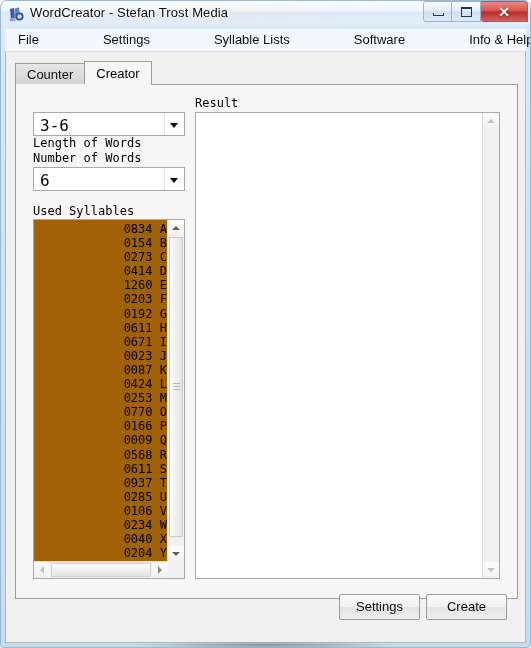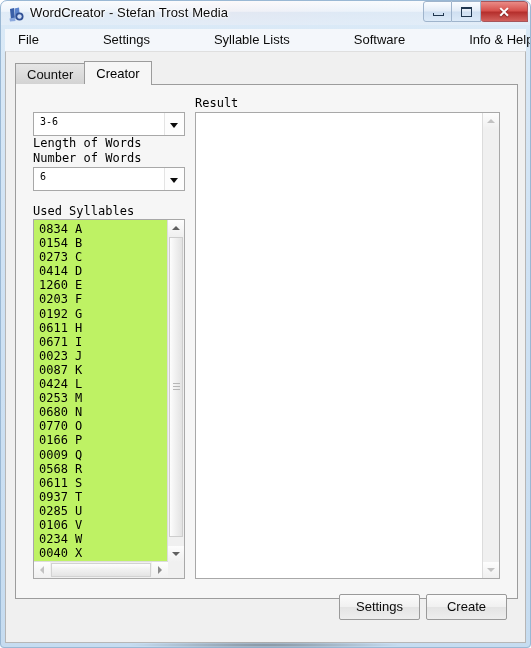--- a/index.html
+++ b/index.html
@@ -222,21 +222,21 @@
     box-sizing: border-box;
     height: 24px;
     background: #ffffff;
     border: 1px solid #a8a8a8;
   }
   .combo-value {
     position: absolute;
     left: 6px;
     top: 3px;
     font-family: "DejaVu Sans Mono", "Liberation Mono", monospace;
-    font-size: 10px;
+    font-size: 16px;
     color: #000;
   }
   .combo-arrowbox {
     position: absolute;
     right: 0; top: 0;
     width: 19px;
     height: 100%;
     background: #fdfdfd;
     border-left: 1px solid #e4e4e4;
   }
@@ -246,23 +246,24 @@
     width: 0; height: 0;
     border-left: 4px solid transparent;
     border-right: 4px solid transparent;
     border-top: 5px solid #0b0b0b;
   }
 
   
   .listbox {
     position: absolute;
     box-sizing: border-box;
-    background: #bef264;
+    background: #a16207;
     border: 1px solid #a8a8a8;
     overflow: hidden;
+    text-align: right;
   }
   .list-items {
     position: absolute;
     left: 0; top: 2px;
     right: 17px;
     font-family: "DejaVu Sans Mono", "Liberation Mono", monospace;
     font-size: 12px;
     color: #000;
     line-height: 14.1px;
   }
@@ -476,21 +477,20 @@
         <div class="list-row">0414 D</div>
         <div class="list-row">1260 E</div>
         <div class="list-row">0203 F</div>
         <div class="list-row">0192 G</div>
         <div class="list-row">0611 H</div>
         <div class="list-row">0671 I</div>
         <div class="list-row">0023 J</div>
         <div class="list-row">0087 K</div>
         <div class="list-row">0424 L</div>
         <div class="list-row">0253 M</div>
-        <div class="list-row">0680 N</div>
         <div class="list-row">0770 O</div>
         <div class="list-row">0166 P</div>
         <div class="list-row">0009 Q</div>
         <div class="list-row">0568 R</div>
         <div class="list-row">0611 S</div>
         <div class="list-row">0937 T</div>
         <div class="list-row">0285 U</div>
         <div class="list-row">0106 V</div>
         <div class="list-row">0234 W</div>
         <div class="list-row">0040 X</div>

